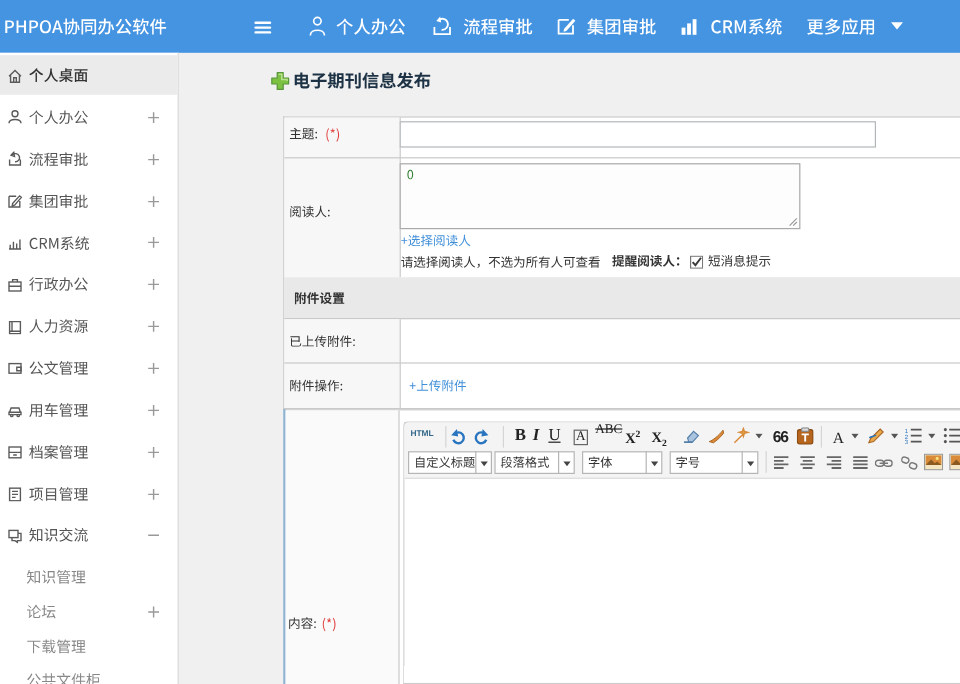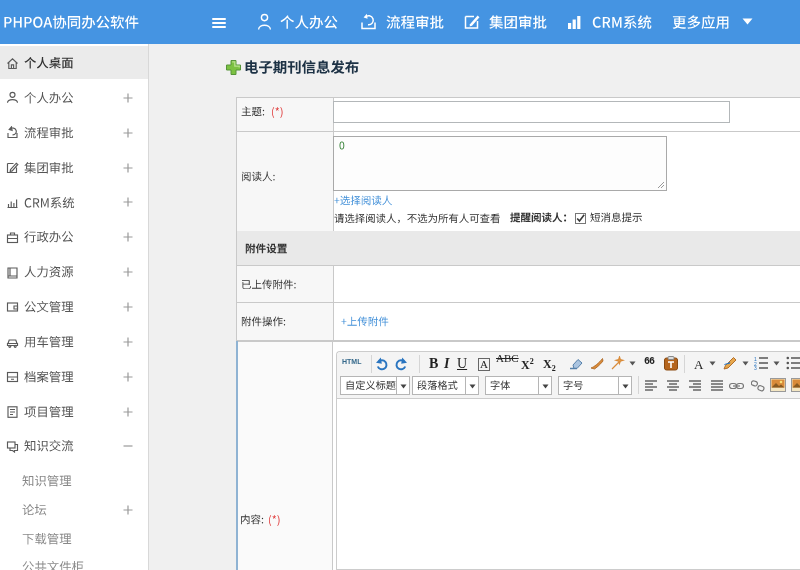--- a/index.html
+++ b/index.html
@@ -270,21 +270,21 @@
     </svg>
 <svg style="position:absolute;left:590px;top:357px;" width="14" height="13" viewBox="0 0 14 13">
       <path d="M1 11 C4 10 9 6 12.5 1.5 L13 4 C10 8 6 11 4.5 12 Z" fill="#d98b3a" stroke="#a9631f" stroke-width="0.8"></path>
     </svg>
 <svg style="position:absolute;left:611px;top:356px;" width="14" height="14" viewBox="0 0 14 14">
       <path d="M1 13 L8 6 M8.5 1 L9.3 3.5 L12 4.3 L9.3 5.1 L8.5 7.6 L7.7 5.1 L5 4.3 L7.7 3.5 Z" stroke="#d98b3a" stroke-width="1.2" fill="#e8a84c"></path>
     </svg>
 <svg style="position:absolute;left:629px;top:361px;" width="7" height="6" viewBox="0 0 7 6">
       <path d="M0.5 0.5 L3.5 4.5 L6.5 0.5 Z" fill="#555"></path>
     </svg>
-<div style="font-family:Liberation Mono, monospace;position:absolute;color:#222;left:644px;top:356px;font-size:10px;font-weight:bold;letter-spacing:-1px">66</div>
+<div style="font-family:Liberation Sans, sans-serif;position:absolute;color:#222;left:644px;top:356px;font-size:13px;font-weight:bold;letter-spacing:-1px">66</div>
 <svg style="position:absolute;left:664px;top:356px;" width="14" height="15" viewBox="0 0 14 15">
       <rect x="0.5" y="2" width="13" height="12" rx="2" fill="#b5651d" stroke="#8a4a10"></rect>
       <rect x="4" y="0.5" width="6" height="3" rx="1" fill="#ddd" stroke="#888"></rect>
       <path d="M4 6 H10 M7 6 V12" stroke="#fff" stroke-width="1.6"></path>
     </svg>
 <div style="position:absolute;left:684px;top:355px;width:1px;height:18px;background:#d5d5d5"></div>
 <div style="font-family:'Liberation Serif',serif;position:absolute;color:#222;left:694px;top:357px;font-size:13px">A</div>
 <svg style="position:absolute;left:709px;top:361px;" width="7" height="6" viewBox="0 0 7 6">
       <path d="M0.5 0.5 L3.5 4.5 L6.5 0.5 Z" fill="#555"></path>
     </svg>

